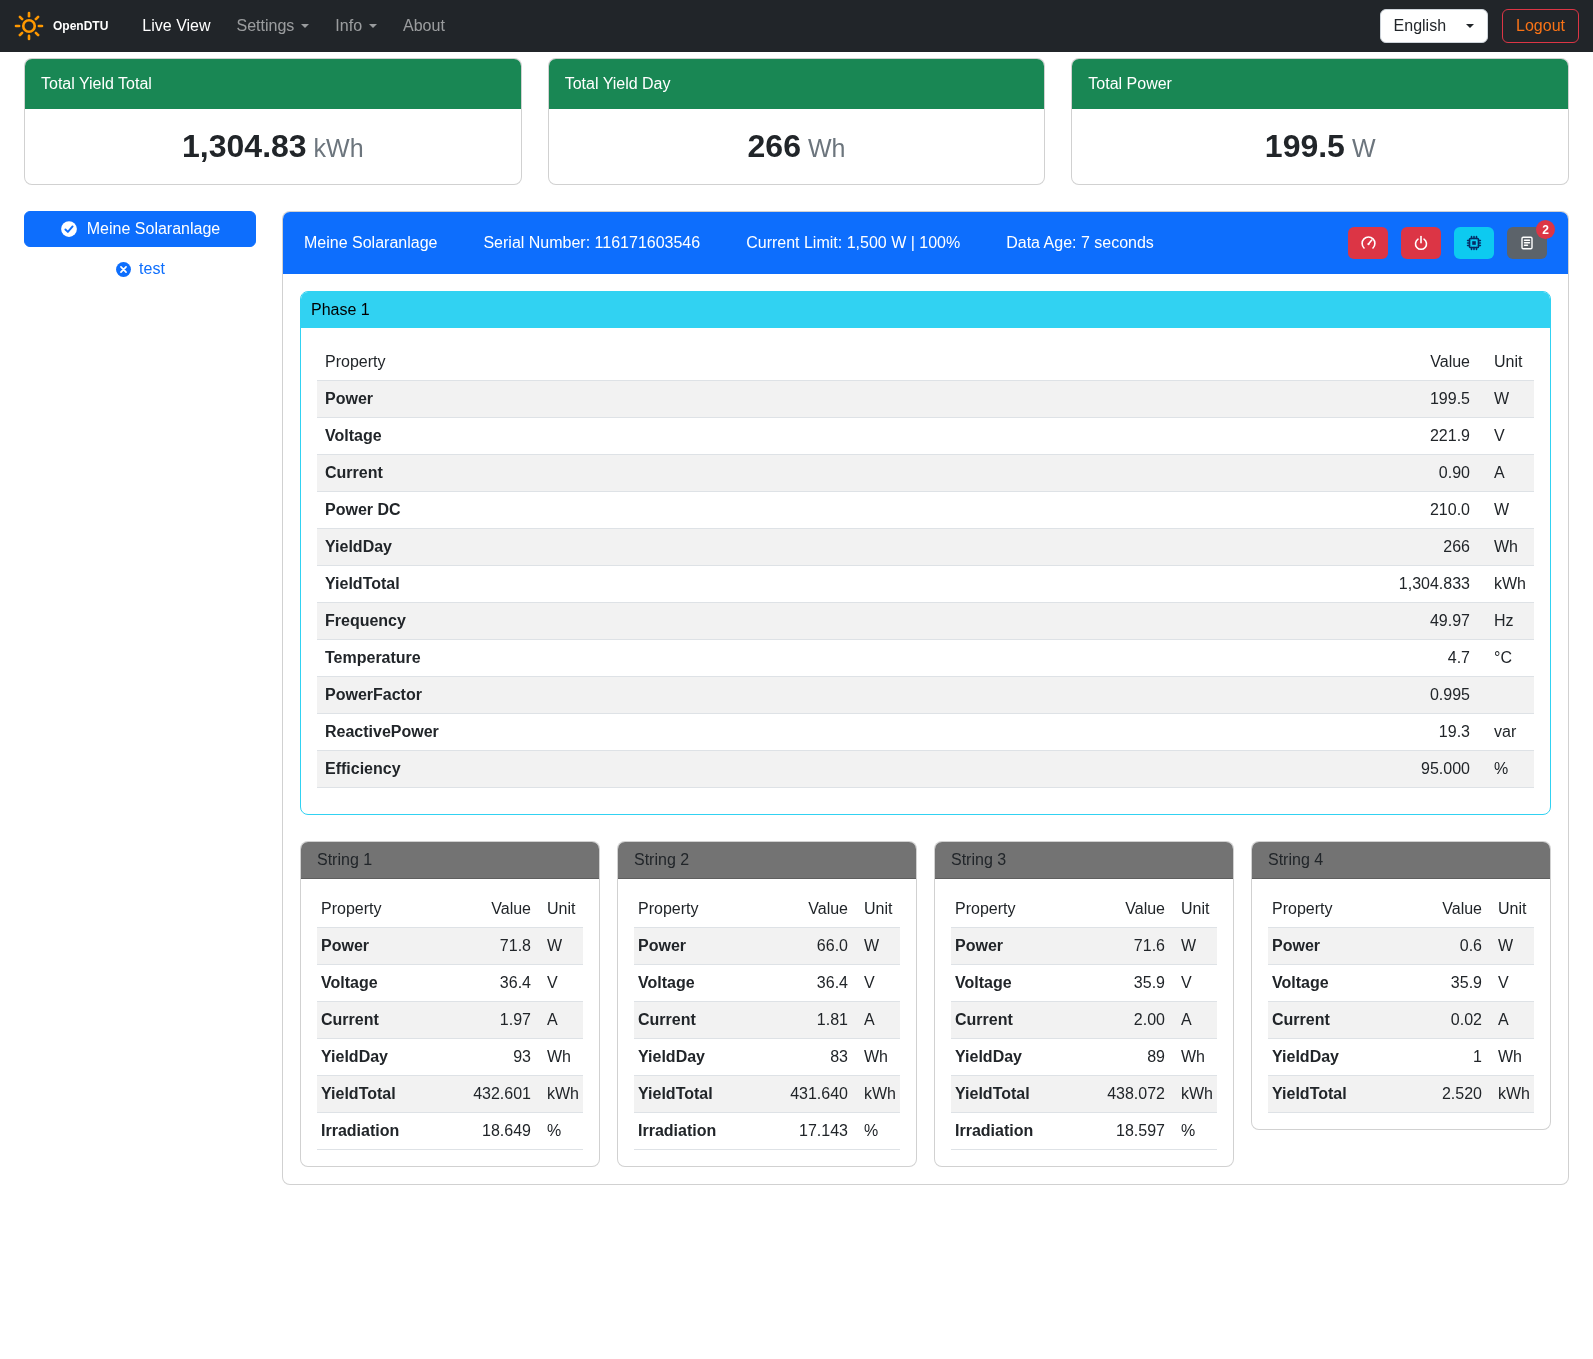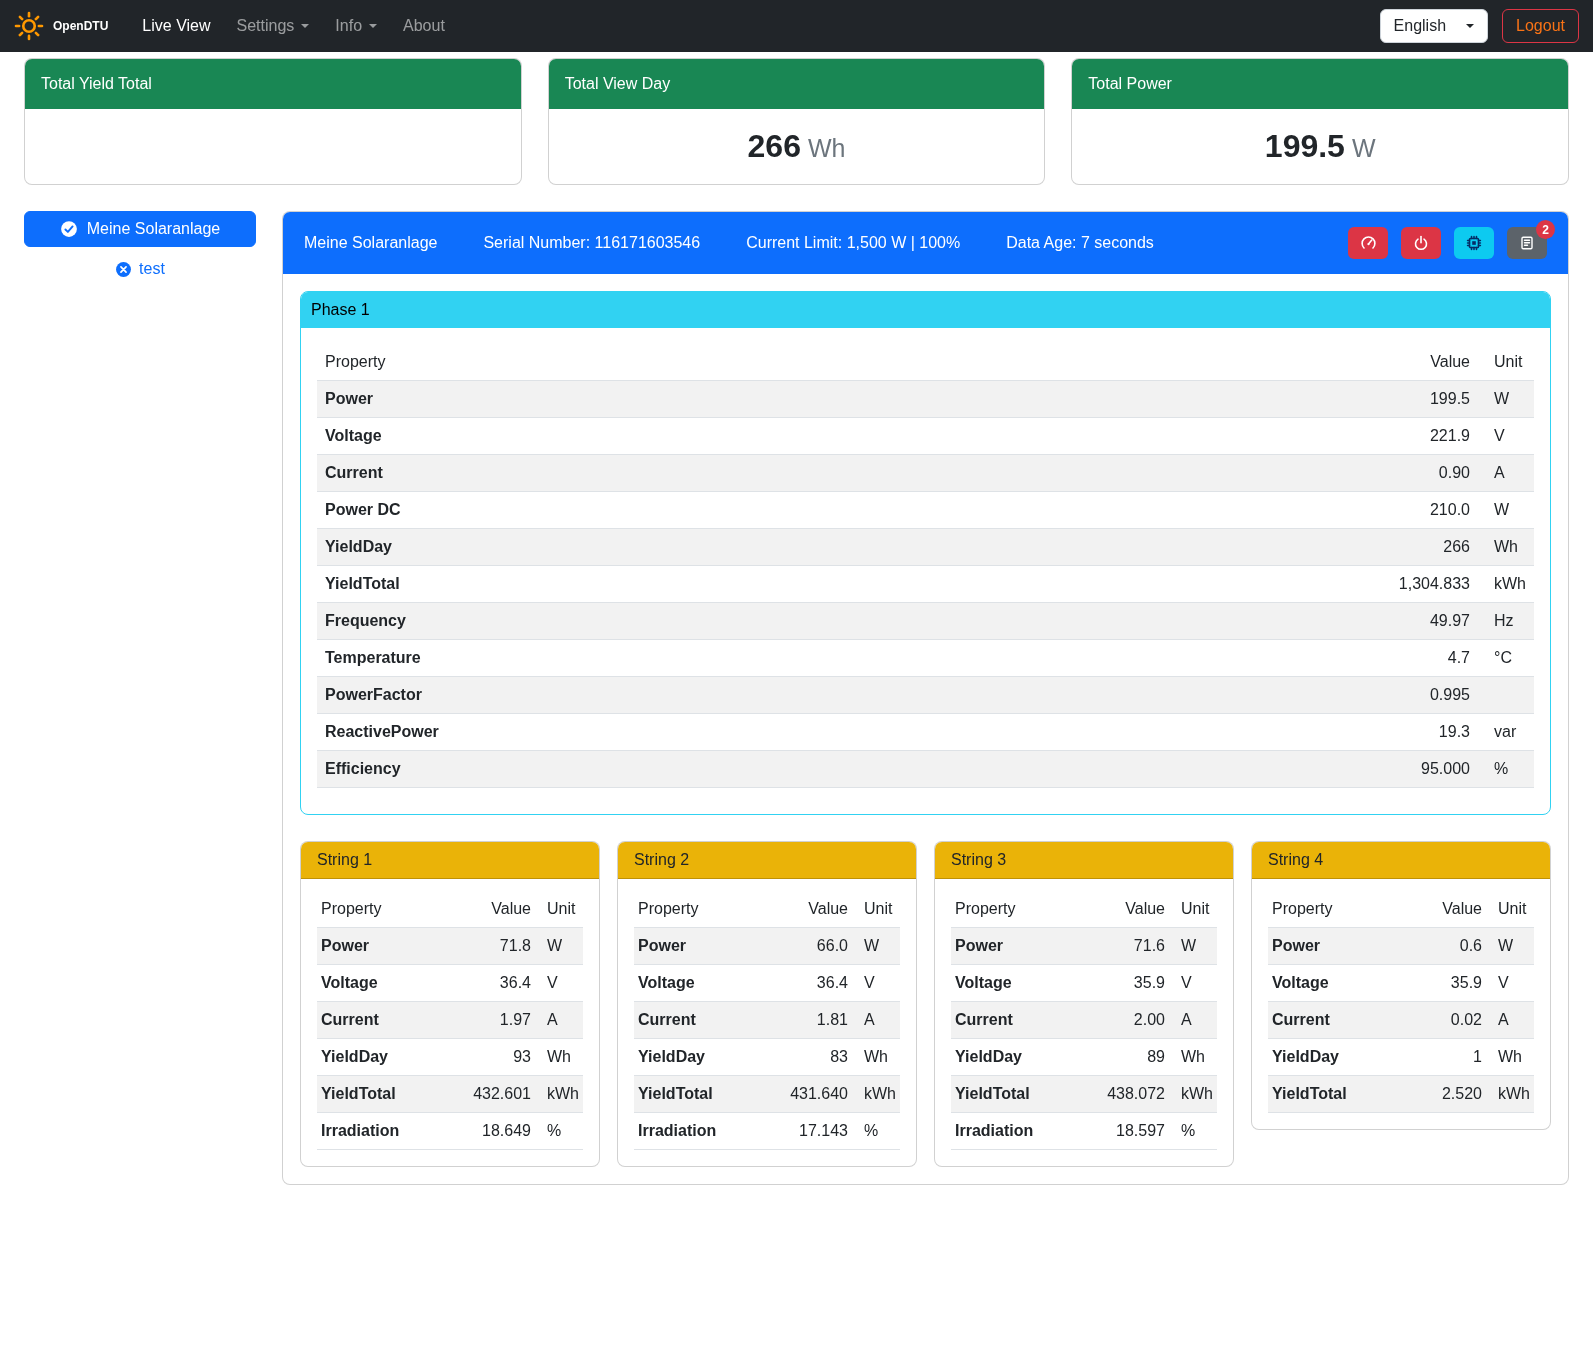--- a/index.html
+++ b/index.html
@@ -124,21 +124,21 @@
   .col-unit { width: 54px; padding-left: 16px !important; }
   .data-table tbody tr:nth-of-type(odd) { background: rgba(0,0,0,.05); }
 
   
   .strings-row { display: flex; gap: 17px; align-items: flex-start; }
   .string-card {
     flex: 1; background: #fff;
     border: 1px solid rgba(0,0,0,.18); border-radius: 8px; overflow: hidden;
   }
   .string-header {
-    background: #eab308; padding: 9px 16px;
+    background: #737373; padding: 9px 16px;
     border-bottom: 1px solid rgba(0,0,0,.18);
   }
   .string-body { padding: 12px 16px 16px; }
   .string-body .data-table th, .string-body .data-table td { padding: 9px 4px; }
   .string-body .col-unit { width: 42px; padding-left: 12px !important; }
 </style>
 </head>
 <body>
 
 <nav class="navbar">
@@ -184,23 +184,26 @@
     <button class="logout-btn">Logout</button>
   </div>
 </nav>
 
 <div class="container">
 
 
   <div class="summary-row">
     <div class="summary-card">
       <div class="summary-header">Total Yield Total</div>
+      <div class="summary-body">
+        <span class="summary-value">1,304.83</span><span class="summary-unit">kWh</span>
+      </div>
     </div>
     <div class="summary-card">
-      <div class="summary-header">Total View Day</div>
+      <div class="summary-header">Total Yield Day</div>
       <div class="summary-body">
         <span class="summary-value">266</span><span class="summary-unit">Wh</span>
       </div>
     </div>
     <div class="summary-card">
       <div class="summary-header">Total Power</div>
       <div class="summary-body">
         <span class="summary-value">199.5</span><span class="summary-unit">W</span>
       </div>
     </div>

